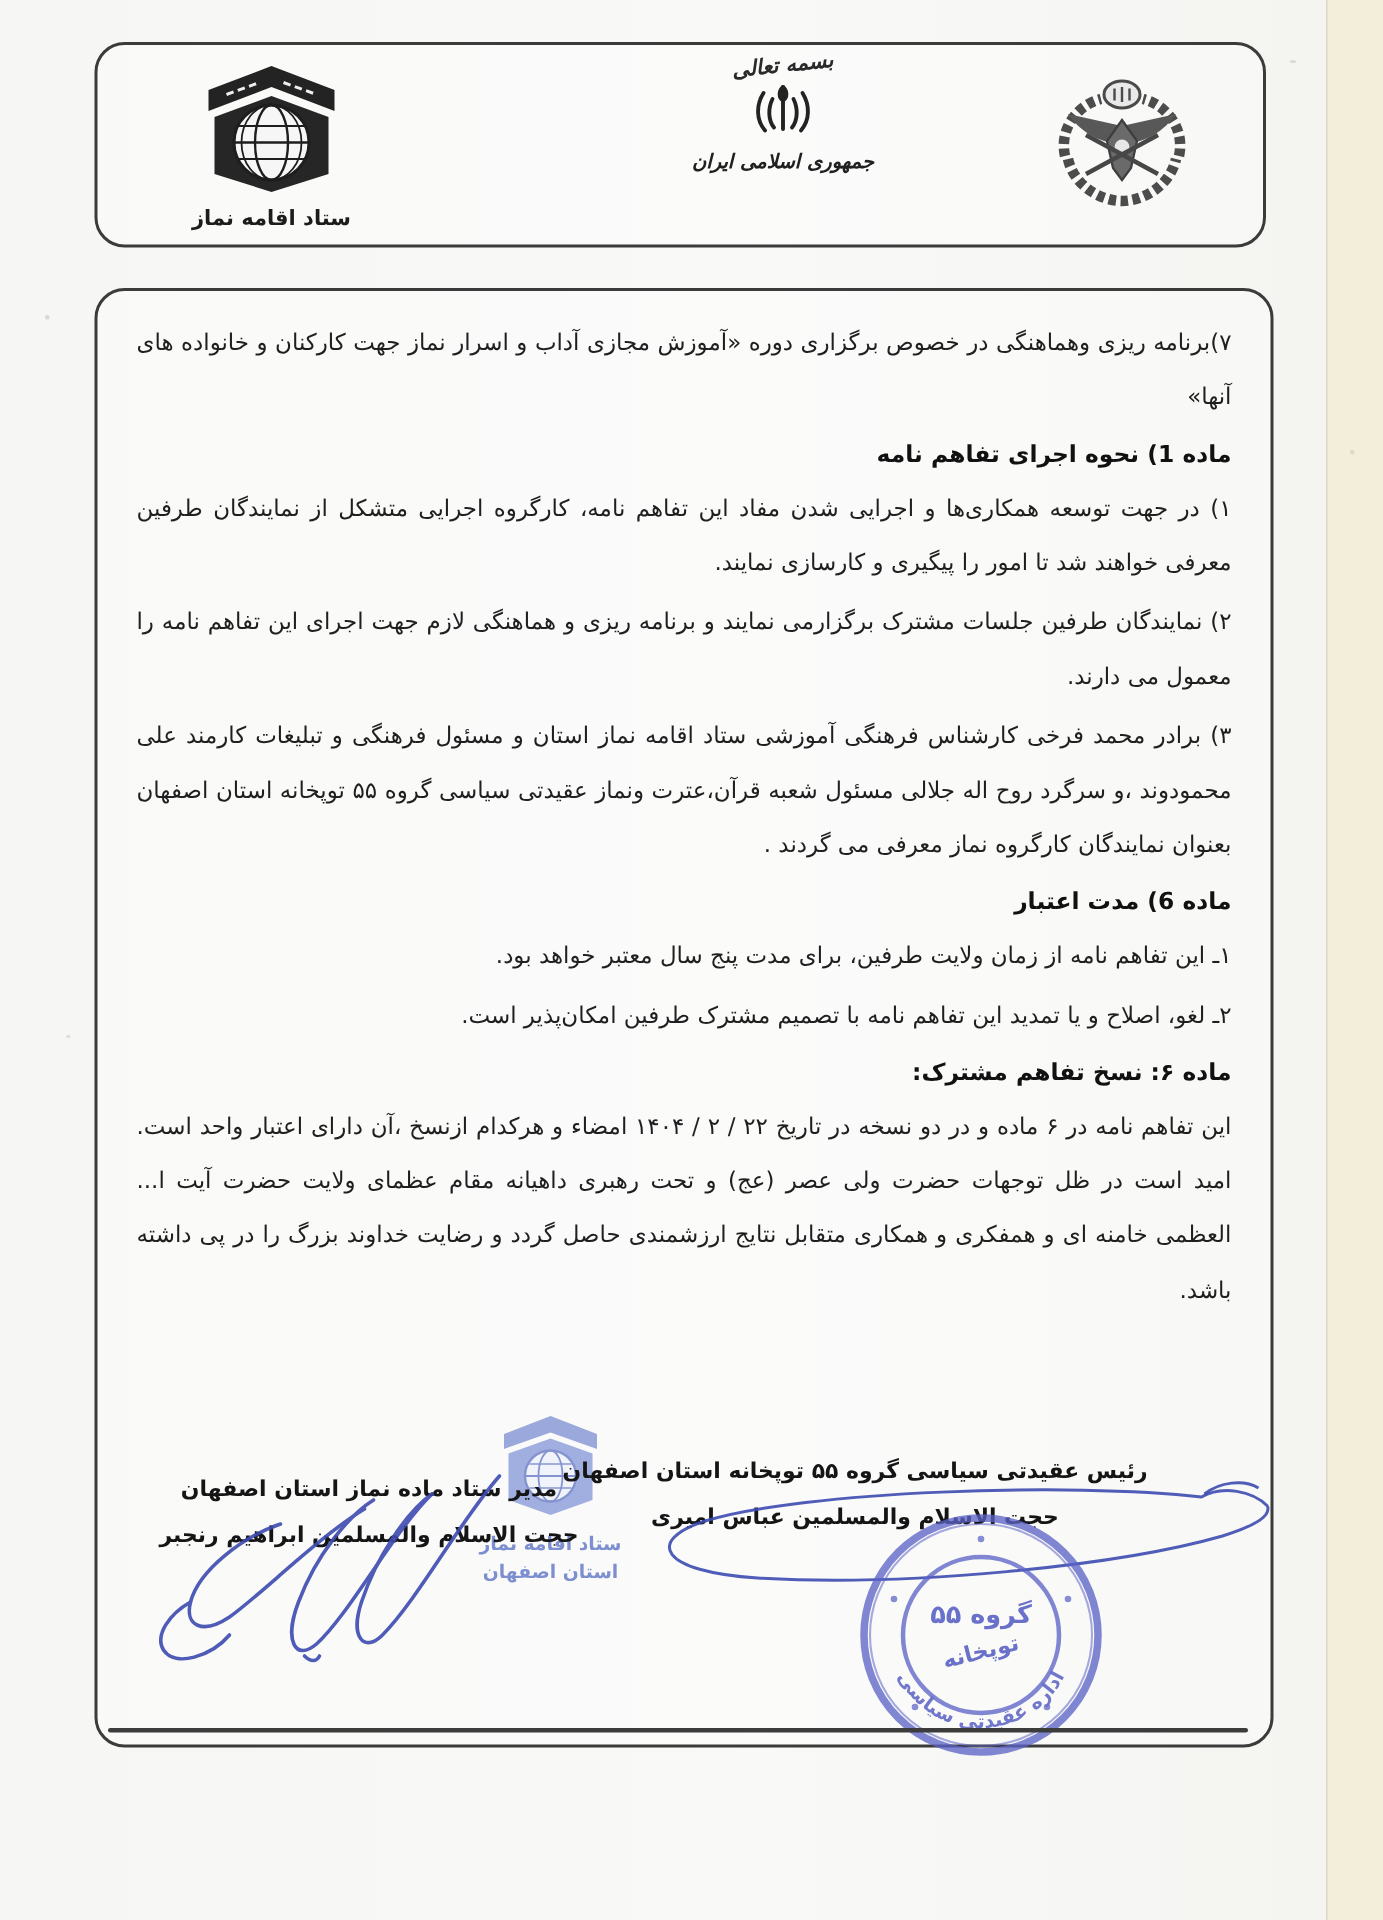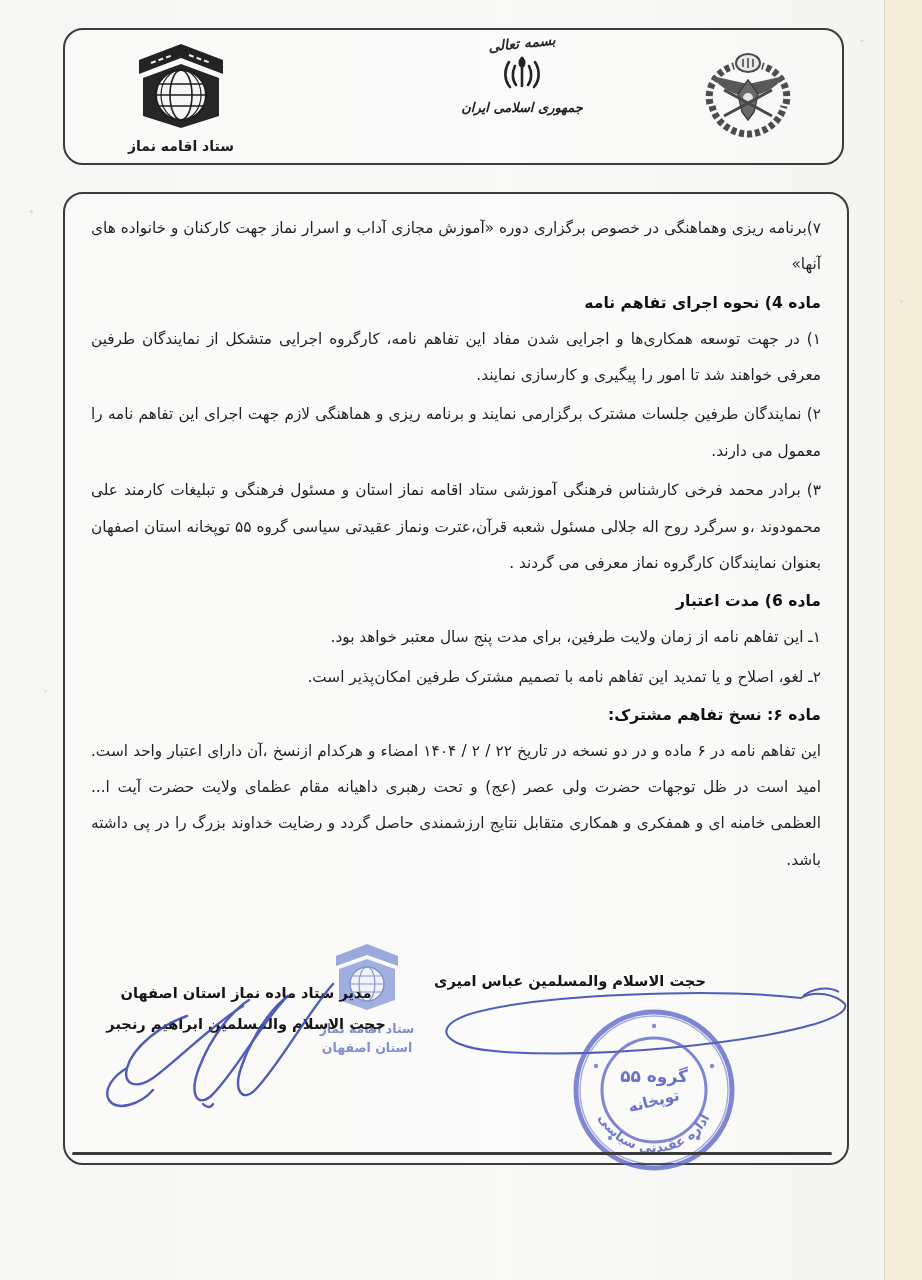--- a/index.html
+++ b/index.html
@@ -111,21 +111,21 @@
 
         <path d="M30,66 L78,40 M30,40 L78,66" stroke="#474747" stroke-width="3"></path>
       </svg>
     </div>
   </div>
 
   <div class="box doc-box">
 
     <div class="doc-text">
       <p class="para">۷)برنامه ریزی وهماهنگی در خصوص برگزاری دوره «آموزش مجازی آداب و اسرار نماز جهت کارکنان و خانواده های آنها»</p>
-      <p class="head">ماده 4) نحوه اجرای تفاهم نامه</p>
+      <p class="head">ماده 1) نحوه اجرای تفاهم نامه</p>
       <p class="para">۱) در جهت توسعه همکاری‌ها و اجرایی شدن مفاد این تفاهم نامه، کارگروه اجرایی متشکل از نمایندگان طرفین معرفی خواهند شد تا امور را پیگیری و کارسازی نمایند.</p>
       <p class="para">۲) نمایندگان طرفین جلسات مشترک برگزارمی نمایند و برنامه ریزی و هماهنگی لازم جهت اجرای این تفاهم نامه را معمول می دارند.</p>
       <p class="para">۳) برادر محمد فرخی کارشناس فرهنگی آموزشی ستاد اقامه نماز استان و  مسئول فرهنگی و تبلیغات کارمند علی محمودوند ،و سرگرد روح اله جلالی مسئول شعبه قرآن،عترت ونماز عقیدتی سیاسی گروه ۵۵ توپخانه استان اصفهان بعنوان نمایندگان کارگروه نماز معرفی می گردند .</p>
       <p class="head">ماده 6) مدت اعتبار</p>
       <p class="para">۱ـ این تفاهم نامه از زمان ولایت طرفین، برای مدت پنج سال معتبر خواهد بود.</p>
       <p class="para">۲ـ لغو، اصلاح و یا تمدید این تفاهم نامه با تصمیم مشترک طرفین امکان‌پذیر است.</p>
       <p class="head">ماده ۶: نسخ تفاهم مشترک:</p>
       <p class="para">این تفاهم نامه در ۶ ماده و در دو نسخه در تاریخ  ۲۲ / ۲ / ۱۴۰۴ امضاء و هرکدام ازنسخ ،آن دارای اعتبار واحد است. امید است در ظل توجهات حضرت ولی عصر (عج) و تحت رهبری داهیانه مقام عظمای ولایت حضرت آیت ا... العظمی خامنه ای و همفکری و همکاری متقابل نتایج ارزشمندی حاصل گردد و رضایت خداوند بزرگ را در پی داشته باشد.</p>
     </div>
 
@@ -139,20 +139,21 @@
           <line x1="26" y1="42" x2="60" y2="42" stroke="#5f73c2" stroke-width="1.2"></line>
           <line x1="29" y1="34" x2="57" y2="34" stroke="#5f73c2" stroke-width="1"></line>
           <line x1="29" y1="50" x2="57" y2="50" stroke="#5f73c2" stroke-width="1"></line>
         </svg>
       </span>
       <div class="st">ستاد اقامه نماز</div>
       <div class="st">استان اصفهان</div>
     </div>
 
     <div class="sign sign-right">
+      <div>رئیس عقیدتی سیاسی گروه ۵۵ توپخانه استان اصفهان</div>
       <div>حجت الاسلام والمسلمین عباس امیری</div>
     </div>
 
     <div class="sign sign-left">
       <div>مدیر ستاد ماده نماز استان اصفهان</div>
       <div>حجت الاسلام والمسلمین ابراهیم رنجبر</div>
     </div>
 
     <div class="ink" style="left:350px;top:792px;width:440px;height:90px">
       <svg width="440" height="90" viewBox="0 0 440 90">

